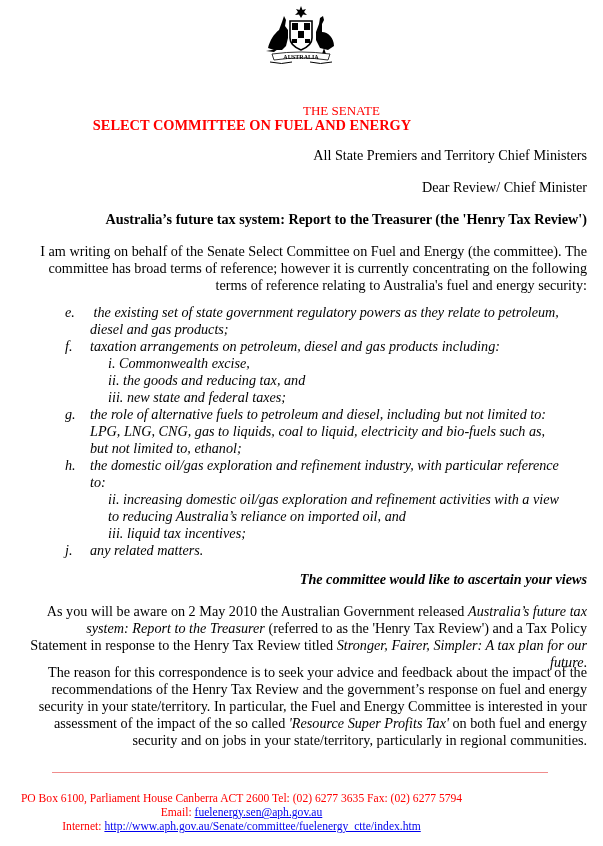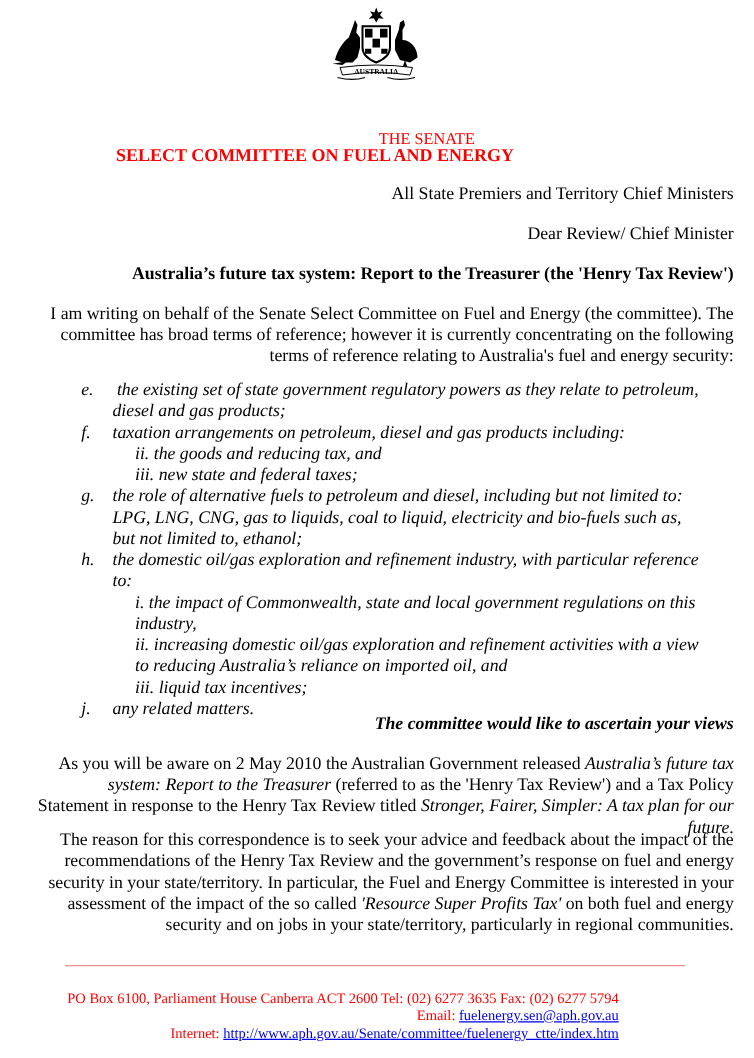--- a/index.html
+++ b/index.html
@@ -19,21 +19,21 @@
     .tor { position: absolute; left: 0; top: 304px; width: 603px; font-style: italic; }
     .tor-item { position: relative; height: auto; }
     .tor-letter { position: absolute; left: 65px; width: 22px; }
     .tor-text { margin-left: 90px; width: 470px; }
     .tor-sub { margin-left: 108px; width: 455px; }
     .views { top: 571px; font-weight: bold; font-style: italic; }
     .para2 { top: 603px; }
     .para3 { top: 664px; }
     .it { font-style: italic; }
     .rule { position: absolute; left: 52px; top: 772px; width: 496px; height: 0; border-top: 1.5px solid #f08c8c; }
-    .footer { position: absolute; left: 12px; width: 483px; text-align: right; color: #ff0000; font-size: 11.6px; line-height: 14px; }
+    .footer { position: absolute; left: 0; width: 483px; text-align: center; color: #ff0000; font-size: 11.6px; line-height: 14px; }
     .f1 { top: 792px; }
     .f2 { top: 806px; }
     .f3 { top: 820px; }
     .link { color: #0000ee; text-decoration: underline; cursor: pointer; }
   </style>
 </head>
 <body>
 
 <div class="crest">
   <svg width="78" height="62" viewBox="0 0 78 62">
@@ -68,31 +68,31 @@
 <p class="p intro">I am writing on behalf of the Senate Select Committee on Fuel and Energy (the committee).  The committee has broad terms of reference; however it is currently concentrating on the following terms of reference relating to Australia's fuel and energy security:</p>
 
 <div class="tor">
   <div class="tor-item">
     <span class="tor-letter">e.</span>
     <div class="tor-text" style="white-space:pre-wrap;"> the existing set of state government regulatory powers as they relate to petroleum, diesel and gas products;</div>
   </div>
   <div class="tor-item">
     <span class="tor-letter">f.</span>
     <div class="tor-text">taxation arrangements on petroleum, diesel and gas products including:</div>
+    <div class="tor-sub">i. Commonwealth excise,</div>
     <div class="tor-sub">ii. the goods and reducing tax, and</div>
     <div class="tor-sub">iii. new state and federal taxes;</div>
   </div>
   <div class="tor-item">
     <span class="tor-letter">g.</span>
     <div class="tor-text">the role of alternative fuels to petroleum and diesel, including but not limited to: LPG, LNG, CNG, gas to liquids, coal to liquid, electricity and bio-fuels such as, but not limited to, ethanol;</div>
   </div>
   <div class="tor-item">
     <span class="tor-letter">h.</span>
     <div class="tor-text">the domestic oil/gas exploration and refinement industry, with particular reference to:</div>
-    <div class="tor-sub">i. the impact of Commonwealth, state and local government regulations on this industry,</div>
     <div class="tor-sub">ii. increasing domestic oil/gas exploration and refinement activities with a view to reducing Australia’s reliance on imported oil, and</div>
     <div class="tor-sub">iii. liquid tax incentives;</div>
   </div>
   <div class="tor-item">
     <span class="tor-letter">j.</span>
     <div class="tor-text">any related matters.</div>
   </div>
 </div>
 
 <p class="p views">The committee would like to ascertain your views</p>

